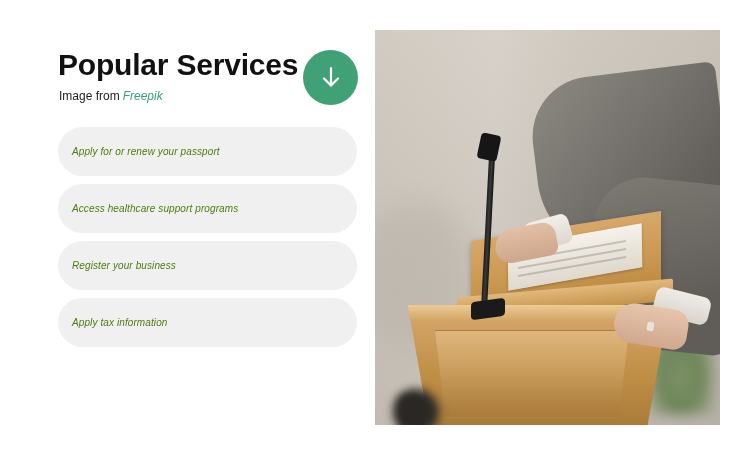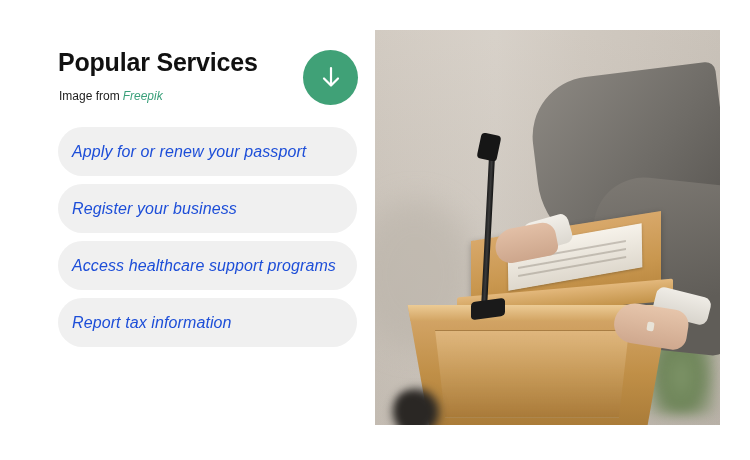--- a/index.html
+++ b/index.html
@@ -25,21 +25,21 @@
     position: absolute;
     left: 0;
     top: 0;
     width: 375px;
     height: 460px;
   }
   .title {
     position: absolute;
     left: 58px;
     top: 48px;
-    font-size: 25px;
+    font-size: 30px;
     font-weight: bold;
     color: #111111;
     letter-spacing: -0.2px;
     font-family: "Liberation Sans", sans-serif;
   }
   .attribution {
     position: absolute;
     left: 59px;
     top: 89px;
     font-size: 12px;
@@ -80,23 +80,23 @@
     height: 49px;
     border-radius: 26px;
     background: #f0f0f0;
     display: flex;
     align-items: center;
     margin-bottom: 8px;
     box-sizing: border-box;
   }
   .service-label {
     padding-left: 14px;
-    font-size: 16px;
+    font-size: 10px;
     font-style: italic;
-    color: #1d4ed8;
+    color: #4d7c0f;
     font-family: "Liberation Sans", sans-serif;
     letter-spacing: 0.1px;
   }
   
   .photo {
     position: absolute;
     left: 375px;
     top: 30px;
     width: 345px;
     height: 395px;
@@ -342,27 +342,27 @@
           <polyline points="5,13.5 12,20.5 19,13.5" fill="none" stroke="#ffffff" stroke-width="2.2" stroke-linecap="round" stroke-linejoin="round"></polyline>
         </svg>
       </span>
     </div>
 
     <div class="services">
       <div class="service-item">
         <span class="service-label">Apply for or renew your passport</span>
       </div>
       <div class="service-item">
+        <span class="service-label">Access healthcare support programs</span>
+      </div>
+      <div class="service-item">
         <span class="service-label">Register your business</span>
       </div>
       <div class="service-item">
-        <span class="service-label">Access healthcare support programs</span>
-      </div>
-      <div class="service-item">
-        <span class="service-label">Report tax information</span>
+        <span class="service-label">Apply tax information</span>
       </div>
     </div>
 
   </div>
 
   <div class="photo">
     <div class="photo-inner">
       <div class="blob blob-a"></div>
       <div class="blob blob-b"></div>
       <div class="blob blob-c"></div>

